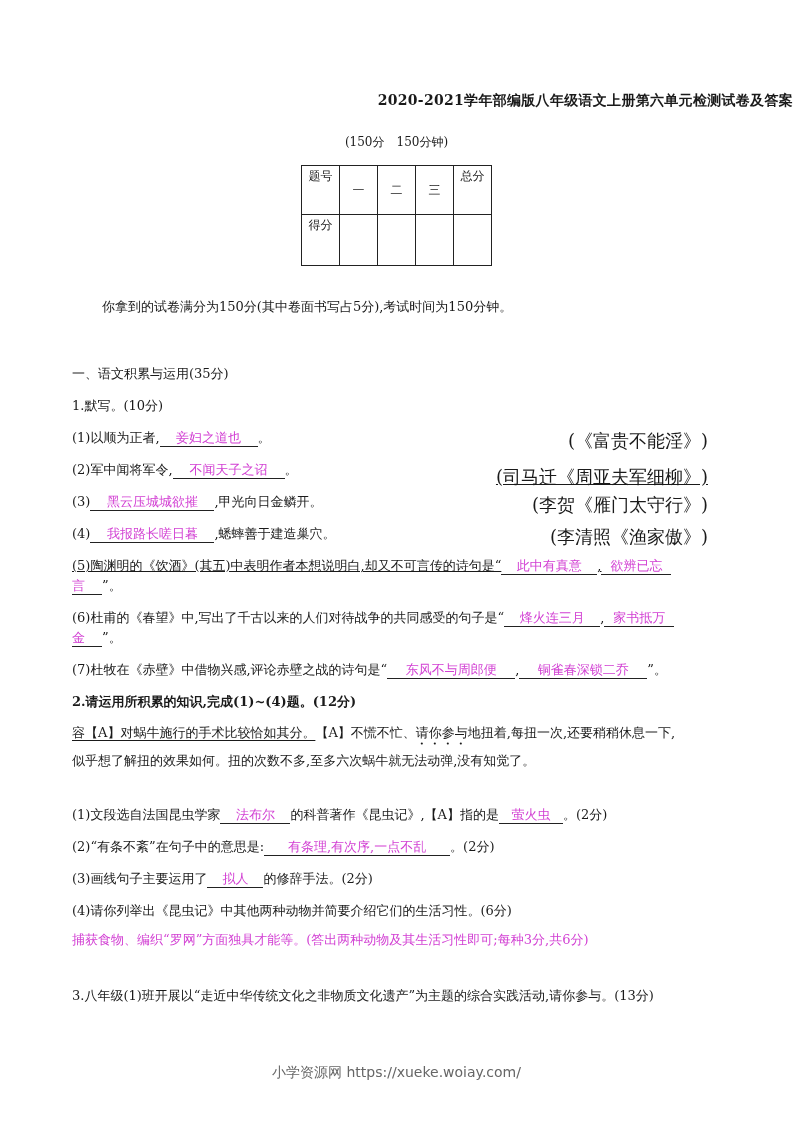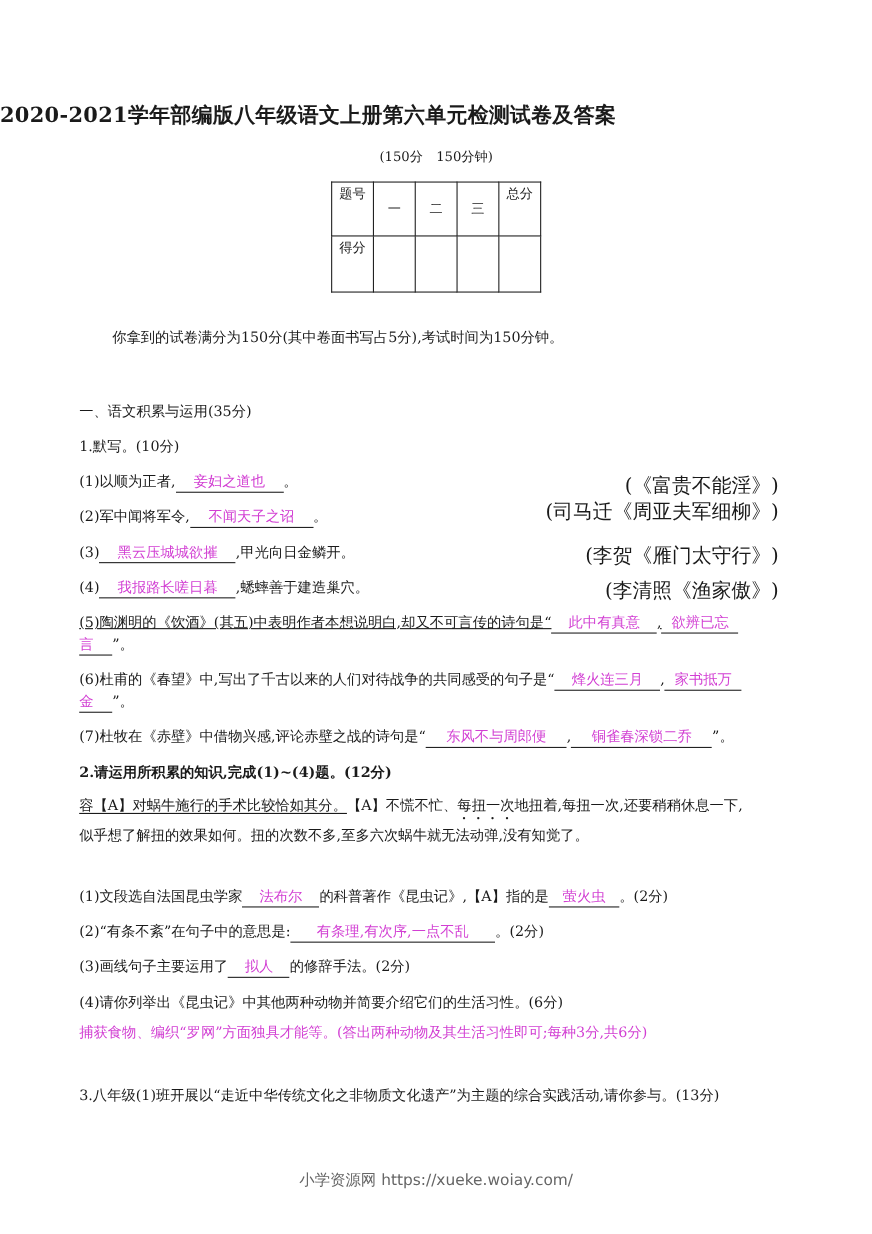--- a/index.html
+++ b/index.html
@@ -3,21 +3,21 @@
 <meta charset="utf-8">
 <style>
   html, body { margin: 0; padding: 0; background: #ffffff; }
   body {
     width: 793px; height: 1122px; position: relative; overflow: hidden;
     font-family: "DejaVu Serif", "Liberation Serif", serif;
     color: #1a1a1a; font-size: 13px;
   }
   .title {
     position: absolute; left: 0; width: 793px; top: 92px;
-    text-align: left; font-size: 19px; font-weight: bold; letter-spacing: 0.3px;
+    text-align: right; font-size: 14px; font-weight: bold; letter-spacing: 0.3px;
   }
   .subtitle {
     position: absolute; left: 0; width: 793px; top: 134px;
     text-align: center; font-size: 12px;
   }
   table.score {
     position: absolute; left: 301px; top: 165px;
     border-collapse: collapse; font-size: 12px;
   }
   table.score td {
@@ -70,21 +70,21 @@
 <div class="line" style="top:397px;">1.默写。(10分)</div>
 
 <div class="line" style="top:429px;">
   <span>(1)以顺为正者,</span><span class="blank" style="width:98px;">妾妇之道也</span><span>。</span>
 </div>
 <div class="right" style="top:429px;">(《富贵不能淫》)</div>
 
 <div class="line" style="top:461px;">
   <span>(2)军中闻将军令,</span><span class="blank" style="width:112px;">不闻天子之诏</span><span>。</span>
 </div>
-<div class="right" style="top:453px;">(司马迁《周亚夫军细柳》)</div>
+<div class="right" style="top:465px;text-decoration:underline;">(司马迁《周亚夫军细柳》)</div>
 
 <div class="line" style="top:493px;">
   <span>(3)</span><span class="blank" style="width:124px;">黑云压城城欲摧</span><span>,甲光向日金鳞开。</span>
 </div>
 <div class="right" style="top:493px;">(李贺《雁门太守行》)</div>
 
 <div class="line" style="top:525px;">
   <span>(4)</span><span class="blank" style="width:124px;">我报路长嗟日暮</span><span>,蟋蟀善于建造巢穴。</span>
 </div>
 <div class="right" style="top:525px;">(李清照《渔家傲》)</div>
@@ -103,21 +103,21 @@
   <span class="blank" style="width:30px; text-align:left;">金</span><span>”。</span>
 </div>
 
 <div class="line" style="top:661px;">
   <span>(7)杜牧在《赤壁》中借物兴感,评论赤壁之战的诗句是“</span><span class="blank" style="width:128px;">东风不与周郎便</span><span>,</span><span class="blank" style="width:128px;">铜雀春深锁二乔</span><span>”。</span>
 </div>
 
 <div class="line" style="top:693px;font-weight:bold;">2.请运用所积累的知识,完成(1)~(4)题。(12分)</div>
 
 <div class="para" style="top:720px;">
-  <div><span class="ul">容【A】对蜗牛施行的手术比较恰如其分。</span><span>【A】不慌不忙、</span><span class="dots">每扭一次</span><span>地扭着,每扭一次,还要稍稍休息一下,</span></div>
+  <div><span class="ul">容【A】对蜗牛施行的手术比较恰如其分。</span><span>【A】不慌不忙、</span><span class="dots">请你参与</span><span>地扭着,每扭一次,还要稍稍休息一下,</span></div>
   <div>似乎想了解扭的效果如何。扭的次数不多,至多六次蜗牛就无法动弹,没有知觉了。</div>
 </div>
 
 <div class="line" style="top:806px;">
   <span>(1)文段选自法国昆虫学家</span><span class="blank" style="width:70px;">法布尔</span><span>的科普著作《昆虫记》,【A】指的是</span><span class="blank" style="width:64px;">萤火虫</span><span>。(2分)</span>
 </div>
 <div class="line" style="top:838px;">
   <span>(2)“有条不紊”在句子中的意思是:</span><span class="blank" style="width:186px;">有条理,有次序,一点不乱</span><span>。(2分)</span>
 </div>
 <div class="line" style="top:870px;">

